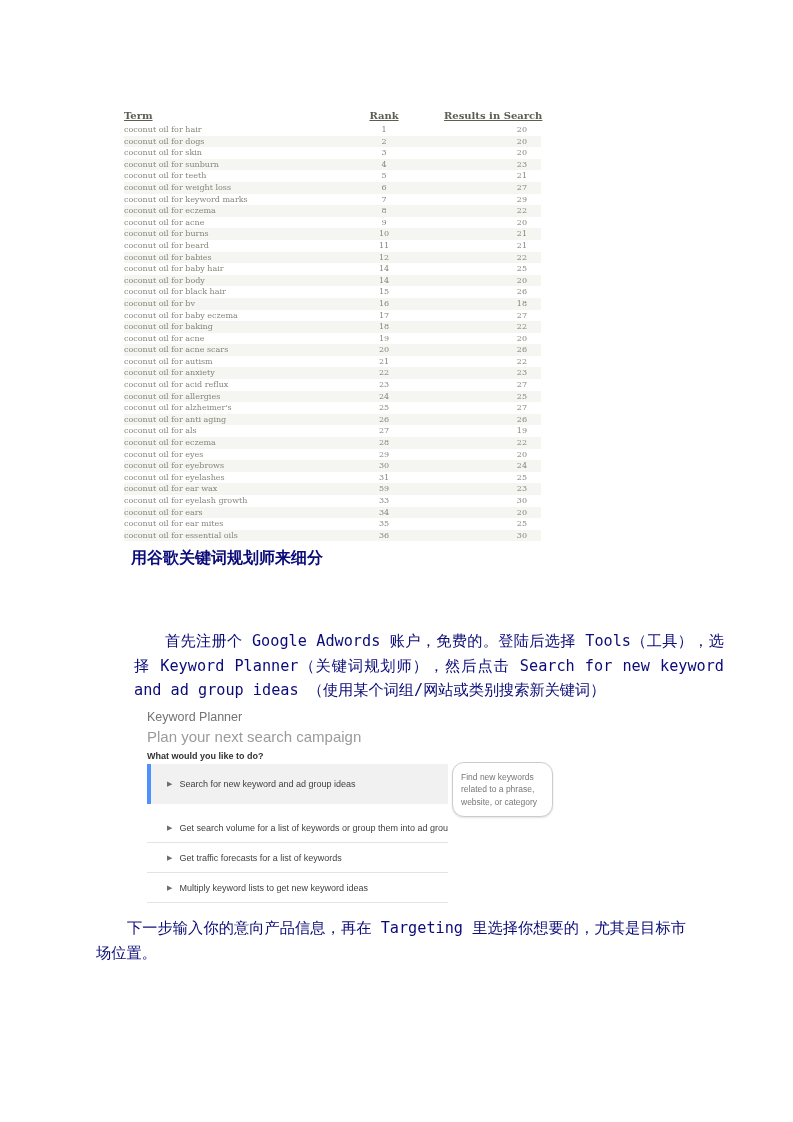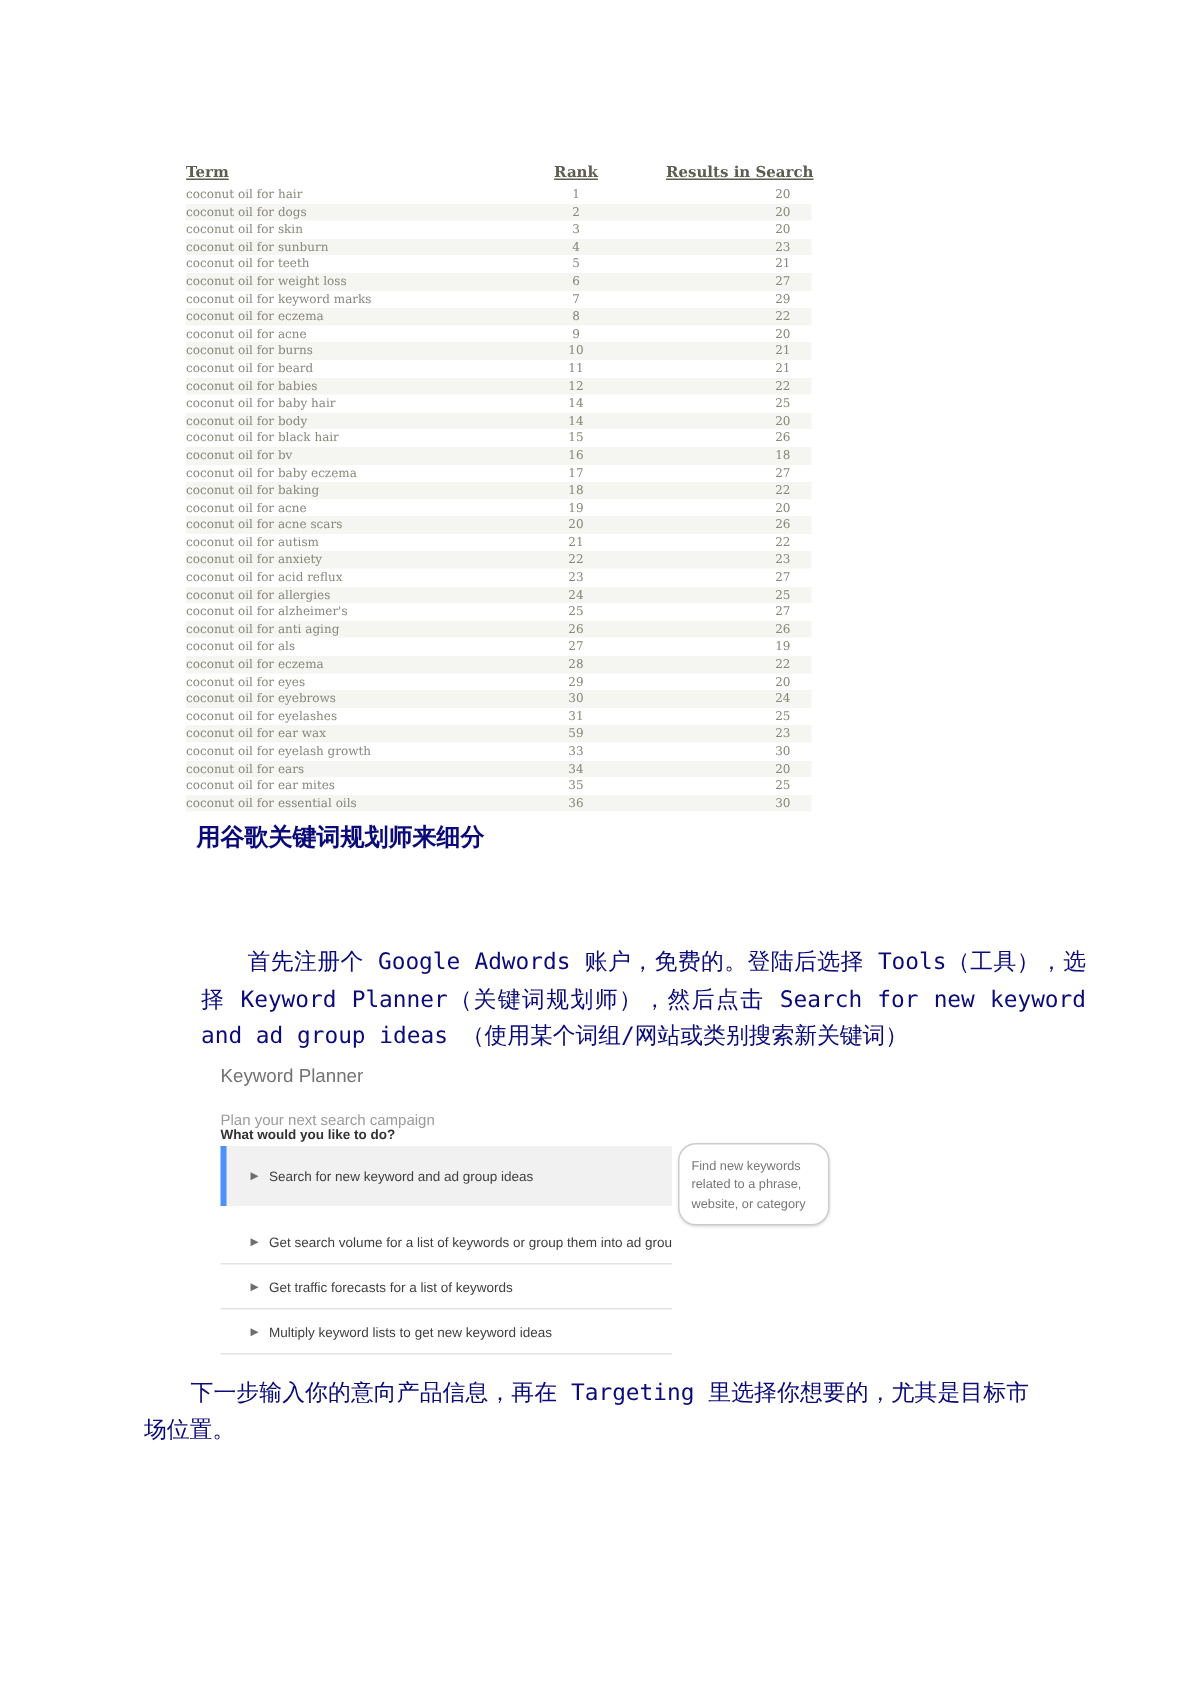--- a/index.html
+++ b/index.html
@@ -41,21 +41,21 @@
     text-indent:31px; text-align:justify;
   }
   .para b { font-weight:bold; }
   .para1 { top:577px; }
   .para2 { top:629px;margin-left:38px; }
   .para3 { top:916px; }
 
   
   .kp-shot { position:absolute; left:140px; top:706px; width:434px; height:202px; background:#ffffff; }
   .kp-title    { position:absolute; left:7px; top:4px;  font-size:12.5px; color:#737373; }
-  .kp-subtitle { position:absolute; left:7px; top:36px; font-size:10px; color:#9b9b9b; }
+  .kp-subtitle { position:absolute; left:7px; top:22px; font-size:15px; color:#9b9b9b; }
   .kp-question { position:absolute; left:7px; top:45px; font-size:9px; font-weight:bold; color:#333333; }
   .kp-options  { position:absolute; left:7px; top:58px; width:301px; }
   .kp-option {
     position:relative; font-size:9px; color:#3f3f3f;
     padding:10px 4px 9px 20px; border-bottom:1px solid #e3e3e3;
     white-space:nowrap; overflow:hidden;
   }
   .kp-option.selected {
     background:#f1f1f1; border-left:4px solid #4d90fe; border-bottom:none;
     padding:15px 4px 15px 16px; margin-bottom:9px;

